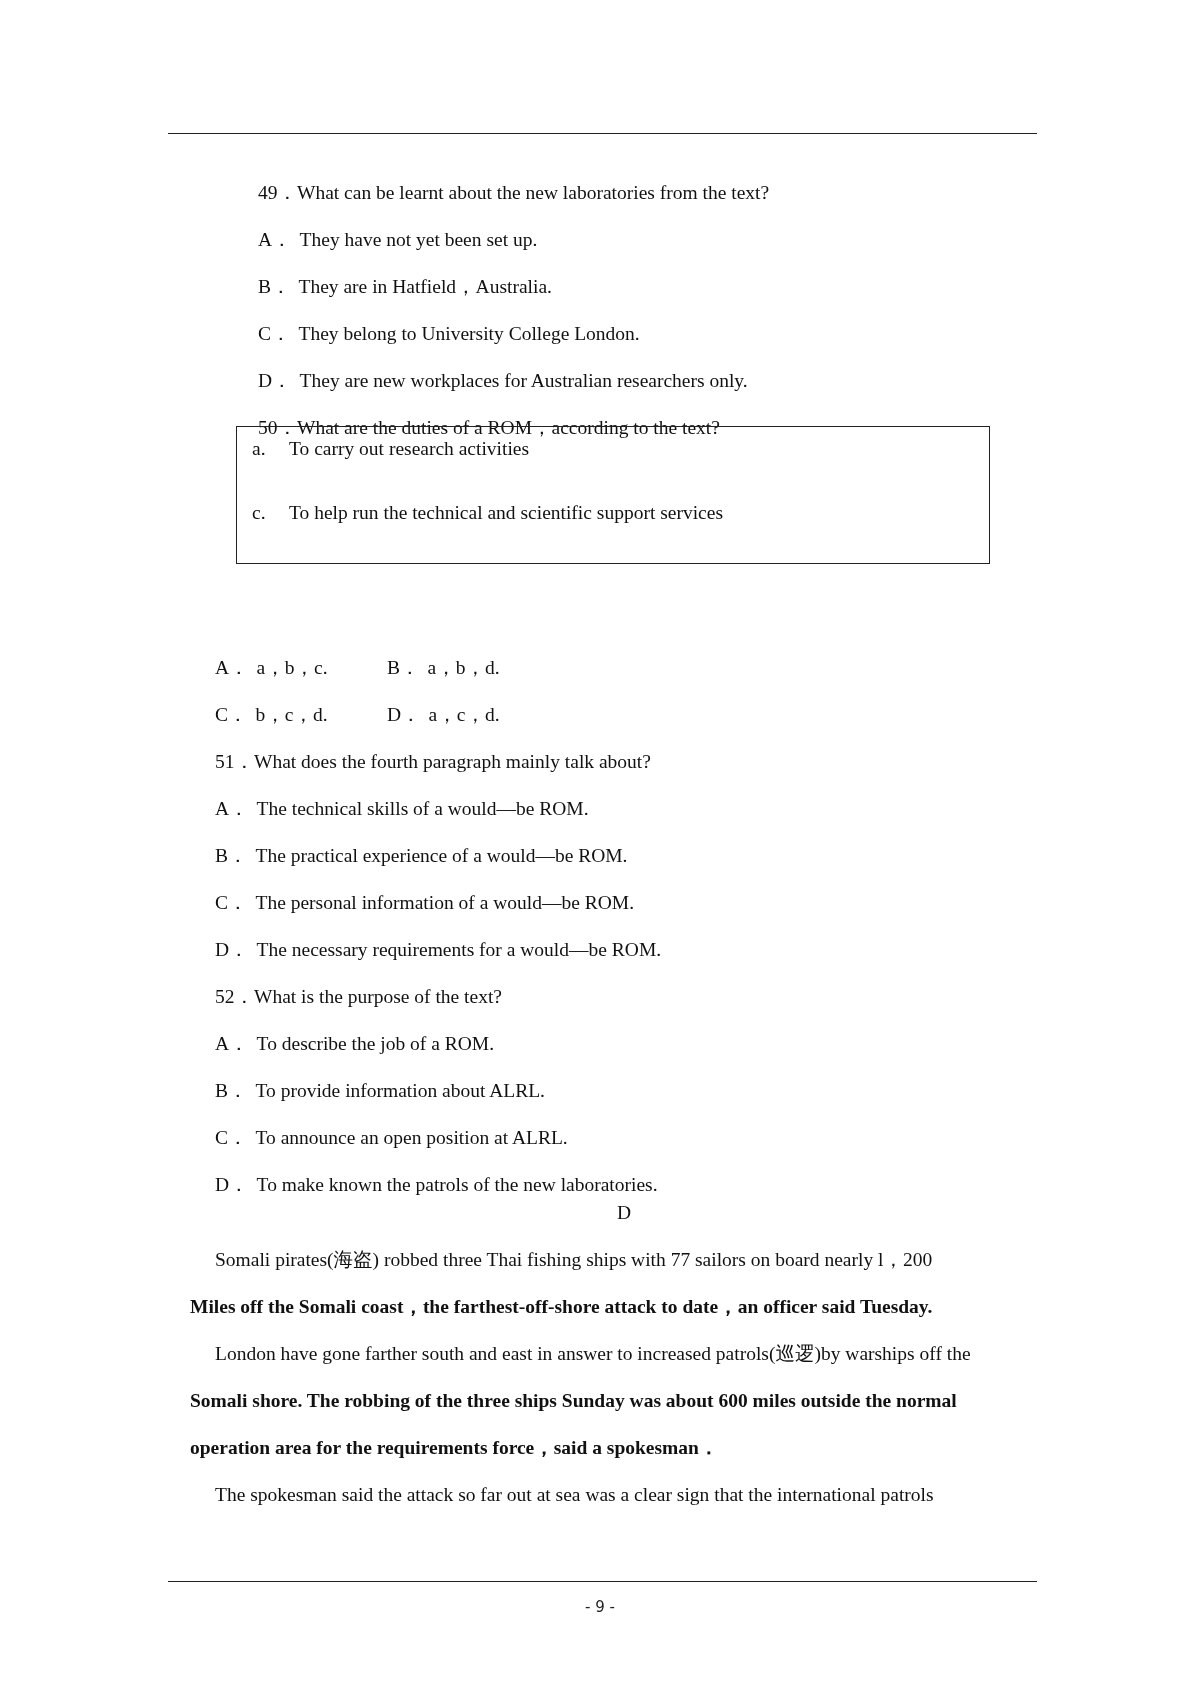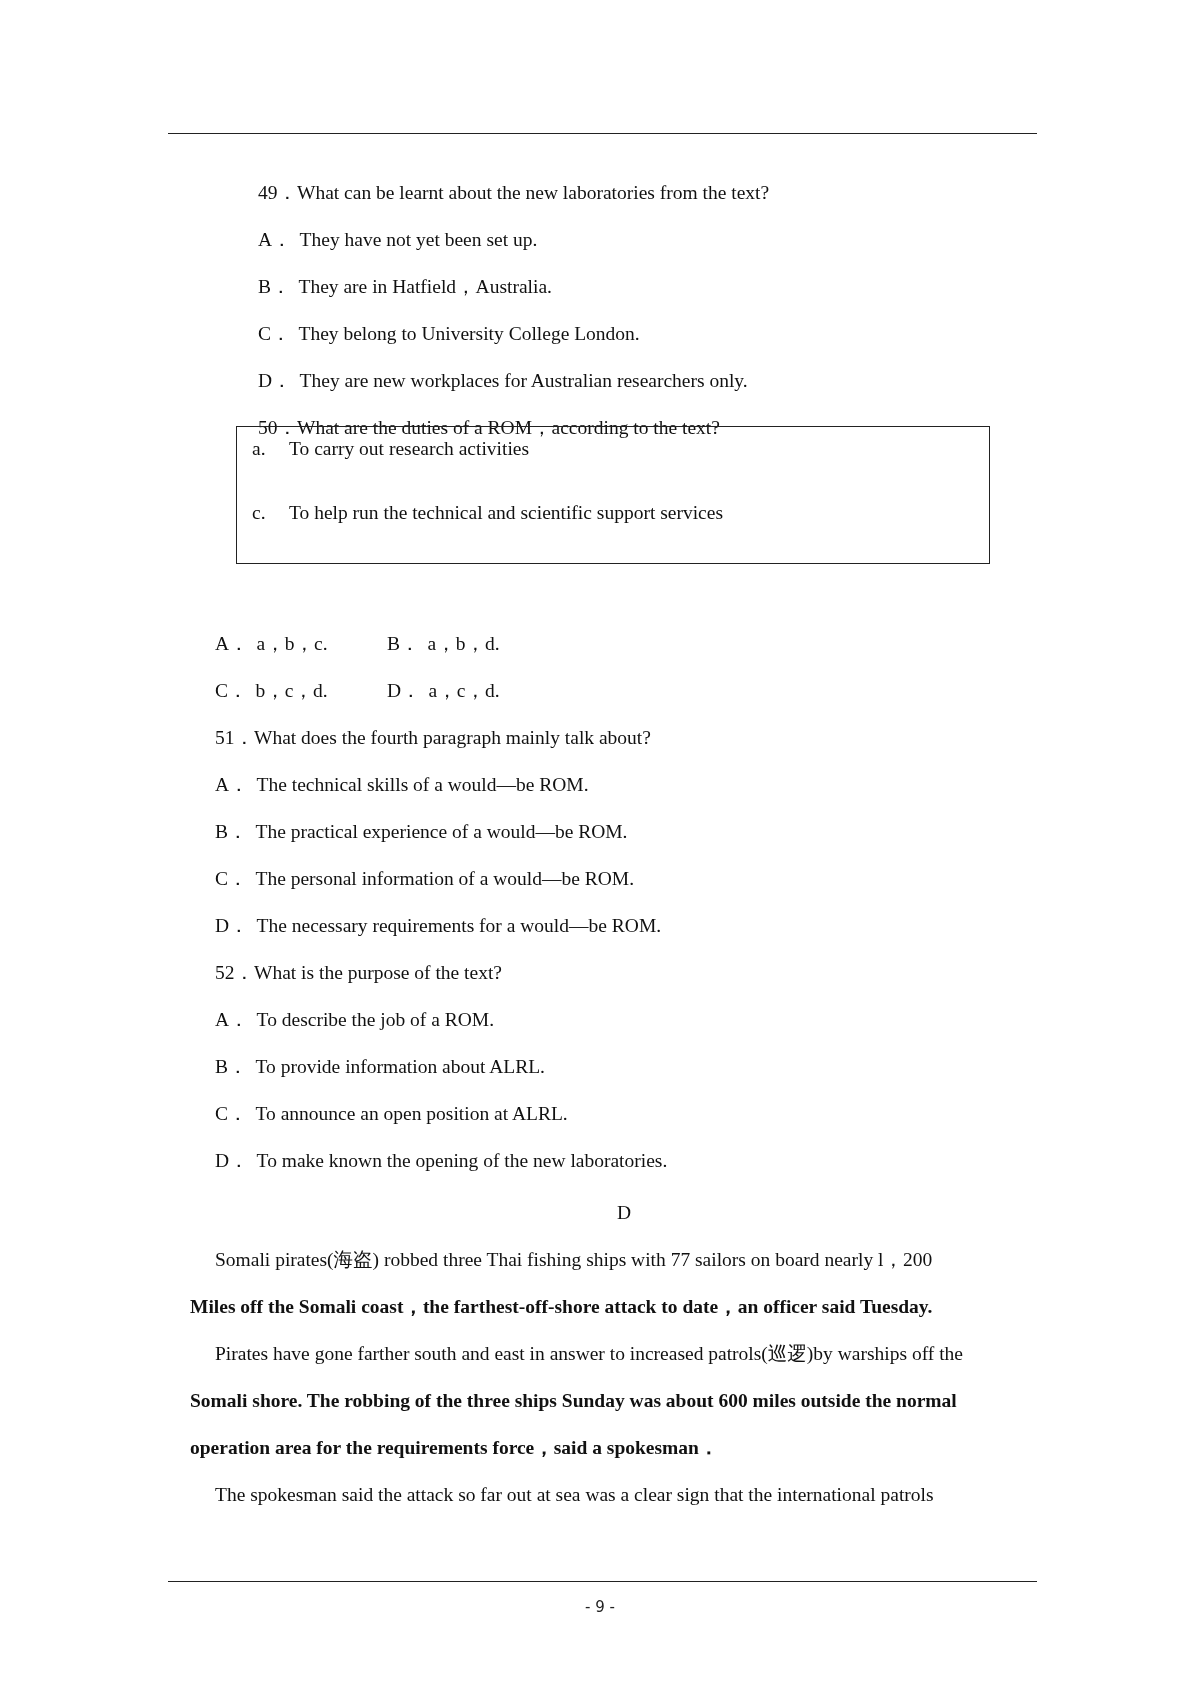--- a/index.html
+++ b/index.html
@@ -25,21 +25,21 @@
     .rule.top { top: 133px; }
     .rule.bottom { top: 1581px; }
 
     .line {
       position: absolute;
       font-size: 19.5px;
       line-height: 24px;
       white-space: nowrap;
     }
     .ind1 { left: 258px; margin-top: 23px; }
-    .ind0 { left: 215px; }
+    .ind0 { left: 215px; margin-top: 24px; }
     .para { left: 190px; font-weight: bold; }
     .para-indent { left: 215px; }
 
     .label { margin-right: 8px; }
 
     .duties-box {
       position: absolute;
       left: 211px;
       top: 426px;
       width: 754px;
@@ -140,25 +140,25 @@
 <div class="line ind0" style="top:1008px">
   <span class="label">A．</span><span>To describe the job of a ROM.</span>
 </div>
 <div class="line ind0" style="top:1055px">
   <span class="label">B．</span><span>To provide information about ALRL.</span>
 </div>
 <div class="line ind0" style="top:1102px">
   <span class="label">C．</span><span>To announce an open position at ALRL.</span>
 </div>
 <div class="line ind0" style="top:1149px">
-  <span class="label">D．</span><span>To make known the opening of the new laboratories.</span>
+  <span class="label">D．</span><span>To make known the patrols of the new laboratories.</span>
 </div>
 
 <div class="section-letter">D</div>
 <div class="line para-indent" style="top:1248px">Somali pirates(海盗) robbed three Thai fishing ships with 77 sailors on board nearly l，200</div>
 <div class="line para" style="top:1295px">Miles off the Somali coast，the farthest-off-shore attack to date，an officer said Tuesday.</div>
-<div class="line para-indent" style="top:1342px">Pirates have gone farther south and east in answer to increased patrols(巡逻)by warships off the</div>
+<div class="line para-indent" style="top:1342px">London have gone farther south and east in answer to increased patrols(巡逻)by warships off the</div>
 <div class="line para" style="top:1389px">Somali shore. The robbing of the three ships Sunday was about 600 miles outside the normal</div>
 <div class="line para" style="top:1436px">operation area for the requirements force，said a spokesman．</div>
 <div class="line para-indent" style="top:1483px">The spokesman said the attack so far out at sea was a clear sign that the international patrols</div>
 
 <div class="rule bottom"></div>
 <div class="page-number">- 9 -</div>
 
 </body></html>

